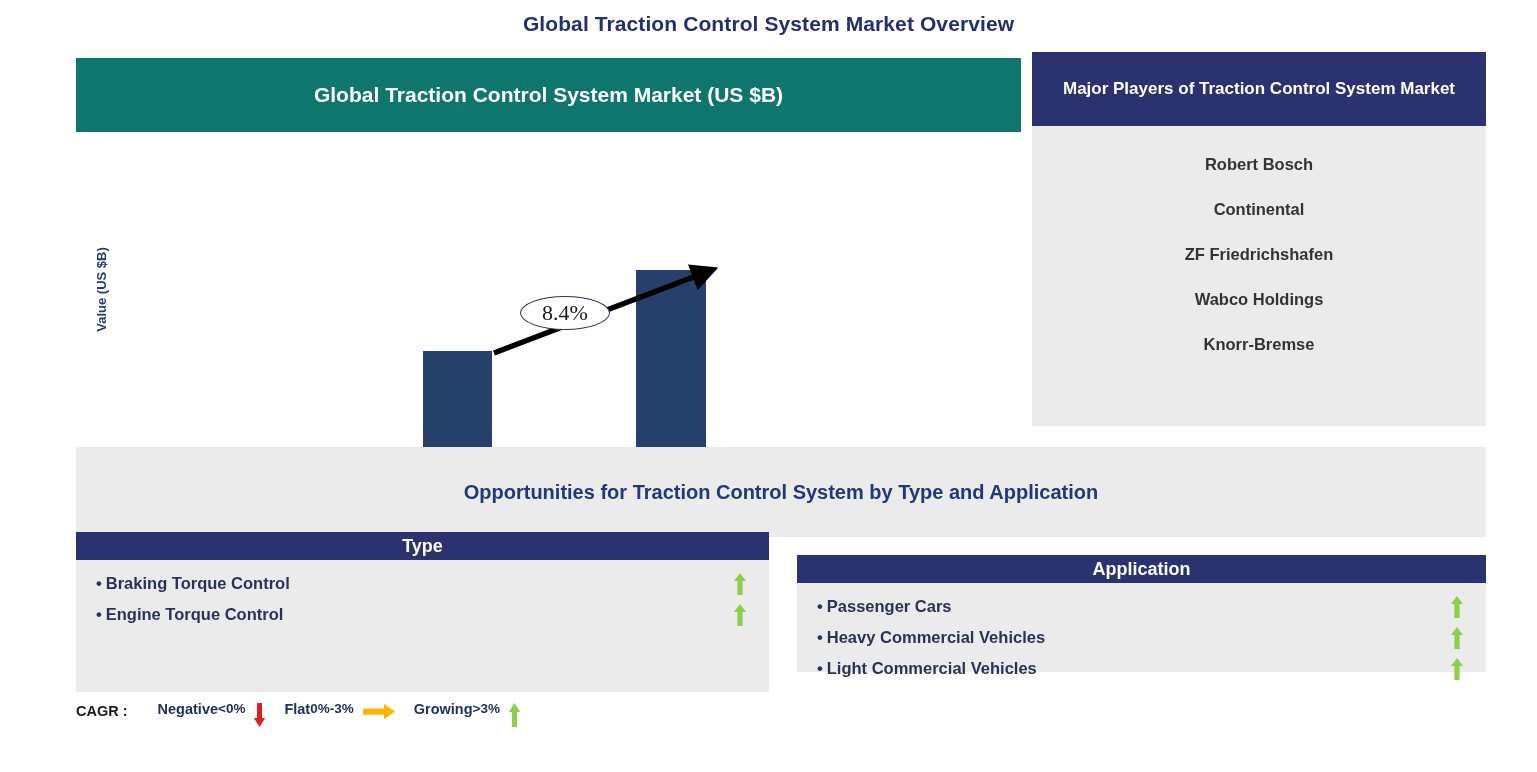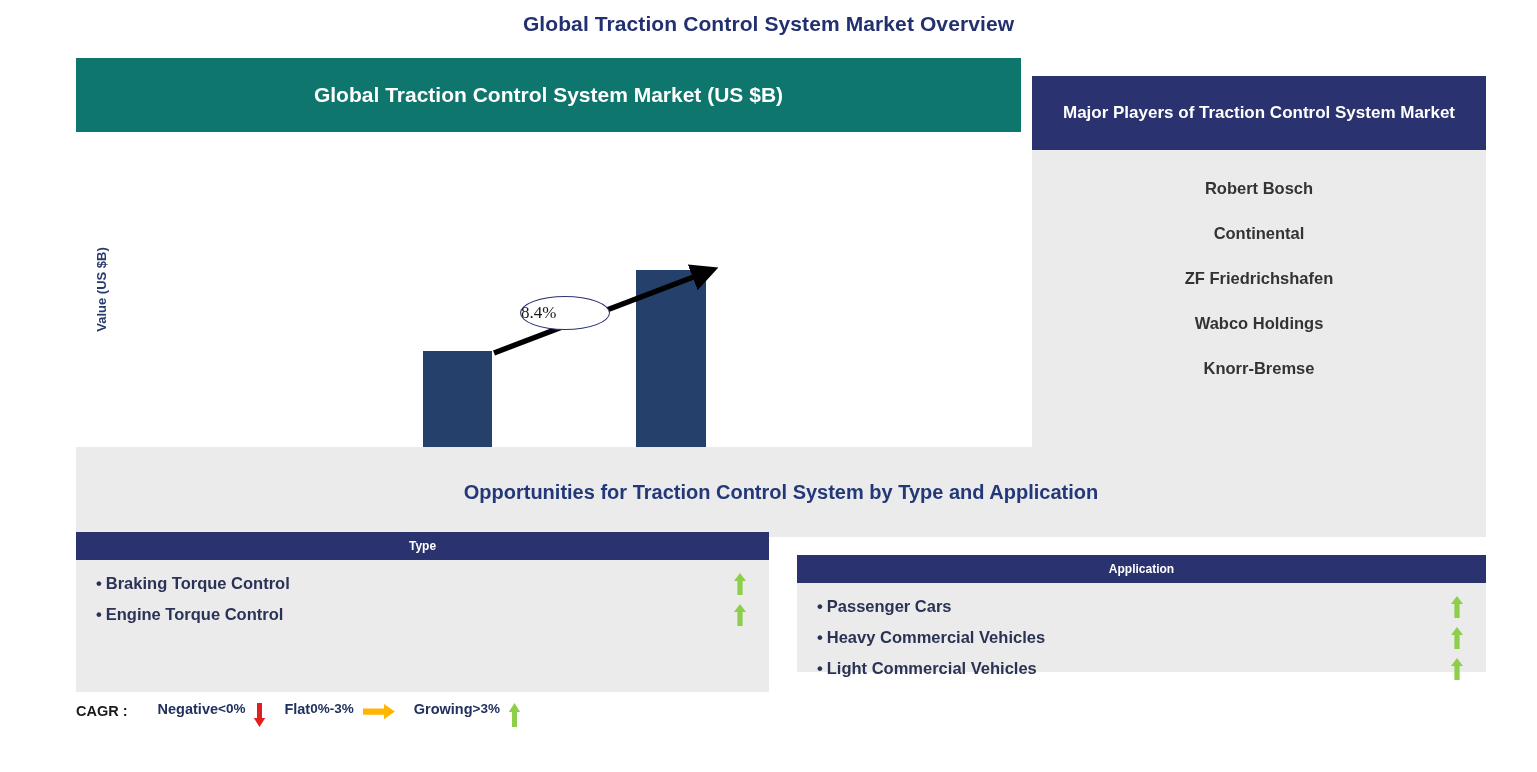--- a/index.html
+++ b/index.html
@@ -109,39 +109,40 @@
     position: absolute;
     left: 444px;
     top: 164px;
     width: 88px;
     height: 32px;
     border: 1.6px solid #2A3270;
     border-radius: 50%;
     background: #ffffff;
     display: flex;
     align-items: center;
+    justify-content: center;
     font-family: "Liberation Serif", serif;
-    font-size: 17px;
+    font-size: 22px;
     color: #1a1a1a;
   }
   .source-note {
     position: absolute;
     left: 760px;
     top: 354px;
     font-size: 12.5px;
     font-weight: bold;
     color: #243A73;
     white-space: nowrap;
   }
 
   
   .players-card {
     position: absolute;
     left: 1032px;
-    top: 76px;
+    top: 52px;
     width: 454px;
     height: 374px;
     background: #EBEBEB;
   }
   .players-header {
     height: 74px;
     background: #2A3270;
     display: flex;
     align-items: center;
     justify-content: center;
@@ -196,21 +197,21 @@
 
   .cat-header {
     height: 28px;
     background: #2A3270;
     display: flex;
     align-items: center;
     justify-content: center;
   }
   .cat-header .hdr-text {
     color: #ffffff;
-    font-size: 12px;
+    font-size: 18px;
     font-weight: bold;
   }
   .cat-list {
     padding: 8px 0 0 0;
   }
   .cat-row {
     display: flex;
     align-items: center;
     justify-content: space-between;
     padding: 2px 22px 2px 20px;

